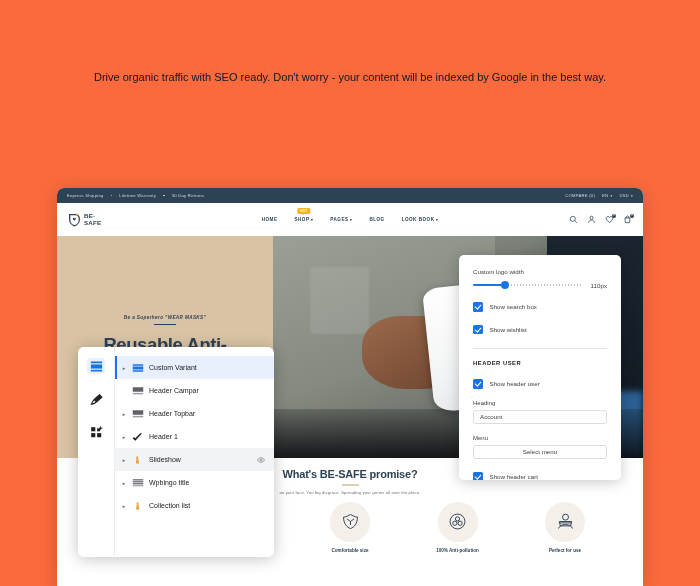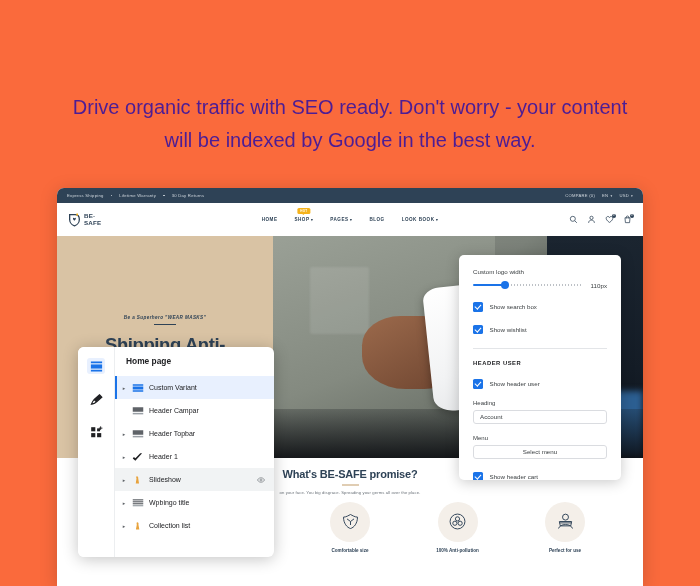--- a/index.html
+++ b/index.html
@@ -9,22 +9,22 @@
   }
   body { background: #fa6a3c; position: relative; }
 
   
   .promo { padding-top: 56px; text-align: center; }
   .promo-title {
     font-size: 32px; font-weight: bold; color: #2b2b2b;
     letter-spacing: -0.3px; line-height: 1.1;
   }
   .promo-sub {
-    margin: 35px auto 0; max-width: 560px;
-    font-size: 20px; color: #4c1d95; line-height: 1.65;
+    margin: 12px auto 0; max-width: 560px;
+    font-size: 11px; color: #0f172a; line-height: 1.65;
   }
 
   
   .browser {
     position: absolute; left: 57px; top: 188px;
     width: 586px; height: 398px;
     background: #fff; border-radius: 7px 7px 0 0;
     overflow: hidden; box-shadow: 0 3px 18px rgba(0,0,0,.18);
   }
 
@@ -346,21 +346,21 @@
         <span class="icon-badge">0</span>
       </span>
     </div>
   </div>
 
   <div class="hero">
     <div class="hero-left">
       <div class="hero-eyebrow">Be a Superhero "WEAR MASKS"</div>
       <div class="hero-rule"></div>
       <div class="hero-title">
-        <span>Shipping Anti-</span><br><span>Pollution Masks</span>
+        <span>Reusable Anti-</span><br><span>Pollution Masks</span>
       </div>
     </div>
     <div class="hero-right">
       <div class="photo-panel"></div>
       <div class="photo-frame-light"></div>
       <div class="photo-door"></div>
       <div class="photo-blue"></div>
       <div class="photo-dark-floor"></div>
       <div class="photo-strap"></div>
       <div class="photo-hand"></div>
@@ -490,21 +490,20 @@
         <rect x="12" y="4" width="5" height="5" fill="#202124"></rect>
         <rect x="2" y="12" width="7" height="7" fill="#202124"></rect>
         <rect x="12" y="12" width="7" height="7" fill="#202124"></rect>
         <rect x="17.2" y="0.6" width="1.6" height="6" fill="#202124"></rect>
         <rect x="15" y="2.8" width="6" height="1.6" fill="#202124"></rect>
       </svg>
     </div>
   </div>
 
   <div class="lay-body">
-    <div class="lay-title">Home page</div>
 
     <div class="lay-item selected">
       <span class="lay-arrow">▸</span>
       <span class="lay-icon">
         <svg viewBox="0 0 16 12">
             <rect x="1" y="1" width="14" height="2" fill="#1a73e8"></rect>
             <rect x="1" y="4" width="14" height="4" fill="#1a73e8"></rect>
             <rect x="1" y="9" width="14" height="2" fill="#1a73e8"></rect>
           </svg>
       </span>

